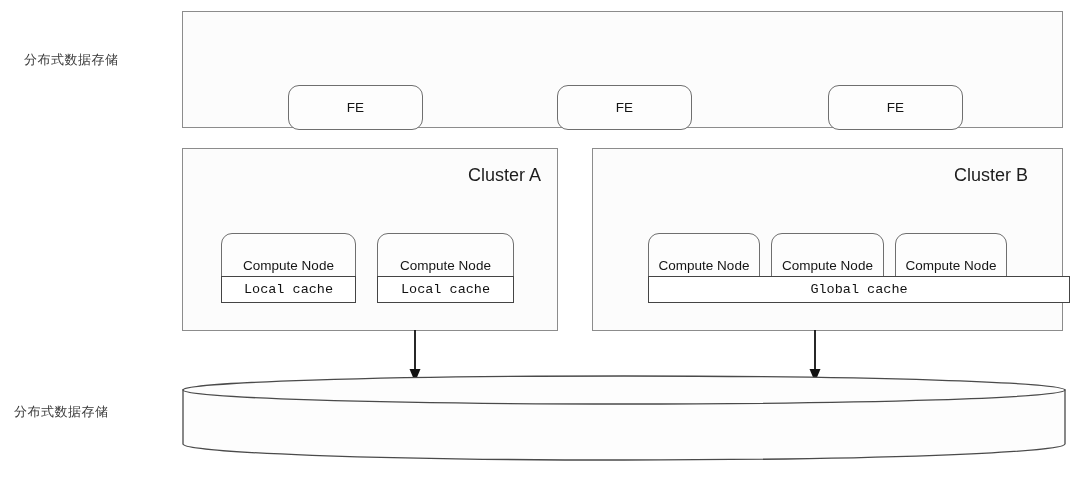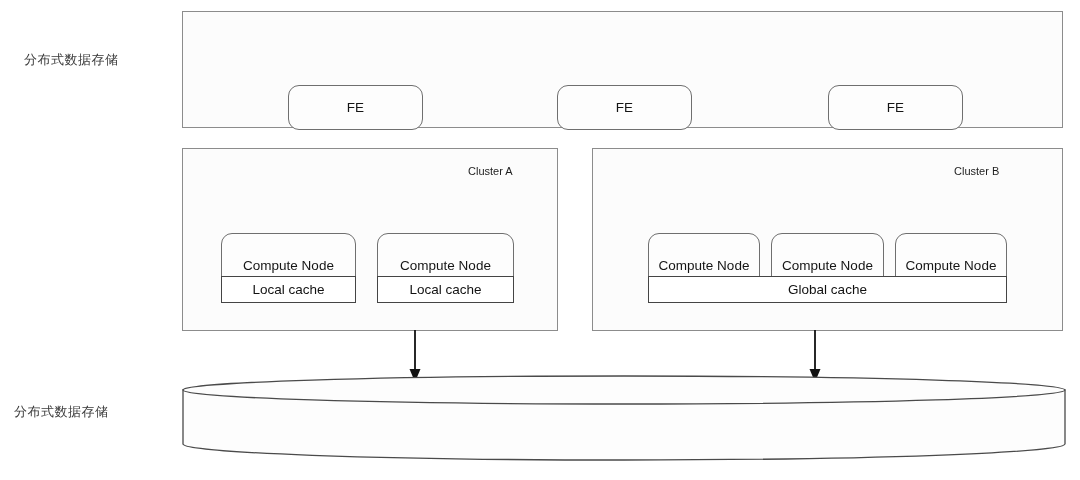--- a/index.html
+++ b/index.html
@@ -32,21 +32,21 @@
   
   .panel {
     position: absolute;
     background: #fcfcfc;
     border: 1.4px solid #8c8c8c;
     box-sizing: border-box;
   }
 
   .cluster-title {
     position: absolute;
-    font-size: 11px;
+    font-size: 18px;
     color: #1d1d1d;
     white-space: nowrap;
   }
 
   
   .node-box {
     position: absolute;
     background: #fdfdfd;
     border: 1.5px solid #6f6f6f;
     border-radius: 11px;
@@ -65,20 +65,21 @@
     position: absolute;
     background: #ffffff;
     border: 1.3px solid #444444;
     box-sizing: border-box;
     display: flex;
     align-items: center;
     justify-content: center;
     font-size: 13.5px;
     color: #111111;
     white-space: nowrap;
+    font-family: Liberation Mono, monospace;
   }
 
   
   .arrow-svg {
     position: absolute;
     overflow: visible;
   }
 
   
   .cylinder-svg {
@@ -149,21 +150,21 @@
   </div>
 
   <div class="node-box" style="left:771px; top:197px; width:113px; height:65px;">
     <span>Compute Node</span>
   </div>
 
   <div class="node-box" style="left:895px; top:197px; width:112px; height:65px;">
     <span>Compute Node</span>
   </div>
 
-  <div class="cache-box" style="left:648px; top:276px; width:359px; height:27px;">
+  <div class="cache-box" style="left:648px; top:276px; width:422px; height:27px;">
     <span>Global cache</span>
   </div>
 
   <svg class="arrow-svg" style="left:400px; top:330px;" width="32" height="56">
     <line x1="15" y1="0" x2="15" y2="42" stroke="#111111" stroke-width="1.8"></line>
     <polygon points="15,52 9.5,39 20.5,39" fill="#111111"></polygon>
   </svg>
 
   <svg class="arrow-svg" style="left:800px; top:330px;" width="32" height="56">
     <line x1="15" y1="0" x2="15" y2="42" stroke="#111111" stroke-width="1.8"></line>

